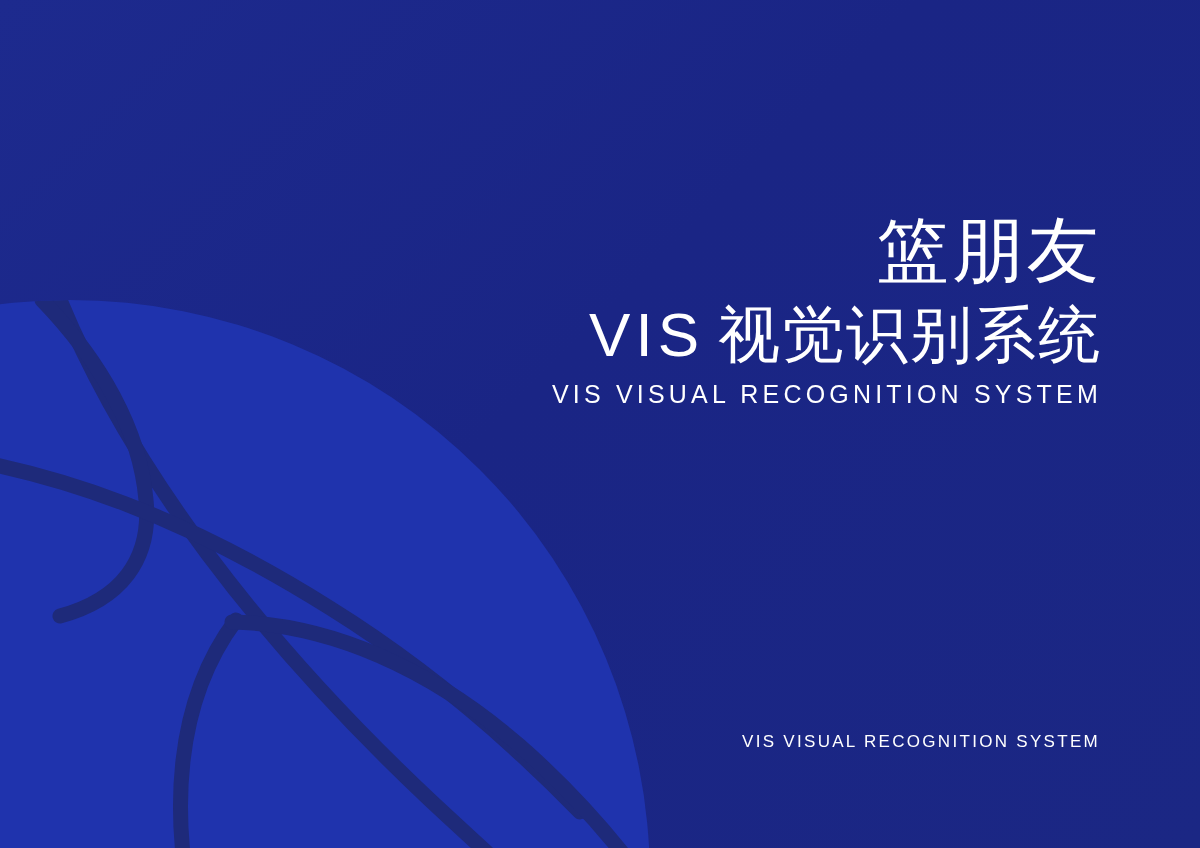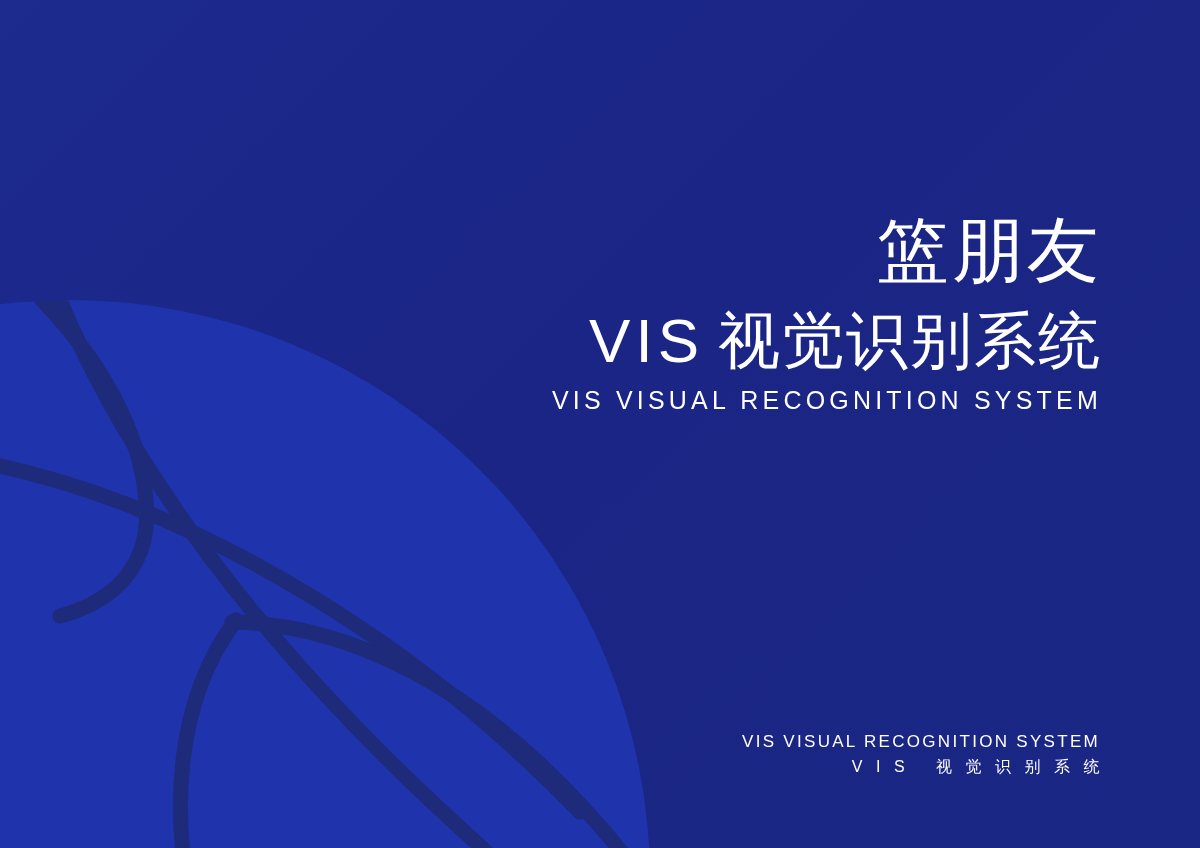--- a/index.html
+++ b/index.html
@@ -50,21 +50,20 @@
     justify-content: flex-end;
     white-space: nowrap;
     margin: 0;
     line-height: 1.0;
   }
   .headline-latin {
     font-size: 62px;
     font-weight: 300;
     letter-spacing: 5px;
     padding-right: 14px;
-    margin-top: 6px;
   }
   .headline-cn {
     font-size: 62px;
     font-weight: 400;
     letter-spacing: 2px;
   }
   .headline-en {
     font-size: 25px;
     font-weight: 400;
     letter-spacing: 4.2px;
@@ -133,16 +132,15 @@
     <div class="headline-row">
       <span class="headline-latin">VIS</span>
       <span class="headline-cn">视觉识别系统</span>
     </div>
 
     <div class="headline-en">VIS VISUAL RECOGNITION SYSTEM</div>
   </div>
 
   <div id="footer-block">
     <div class="footer-en">VIS VISUAL RECOGNITION SYSTEM</div>
-    <div class="footer-cn">VIS 视觉识别系统</div>
   </div>
 
 </div>
 
 </body></html>

